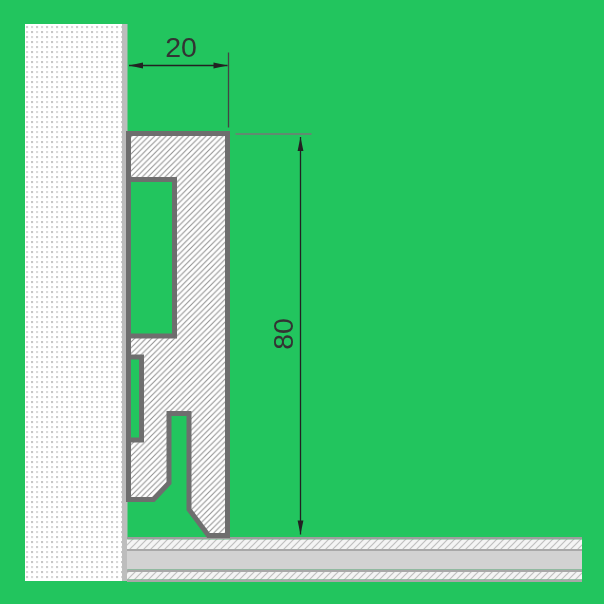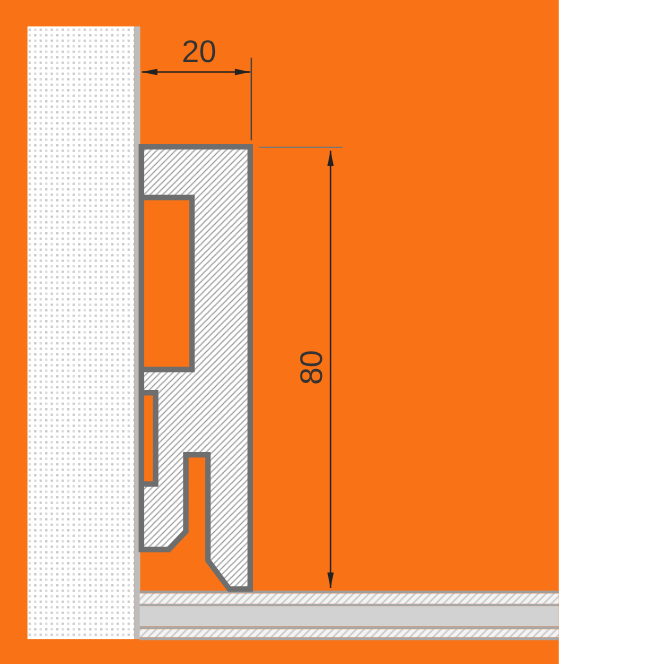--- a/index.html
+++ b/index.html
@@ -3,23 +3,23 @@
 <meta charset="utf-8">
 <style>
   html, body {
     margin: 0;
     padding: 0;
     background: #ffffff;
     font-family: "Liberation Sans", sans-serif;
   }
   .stage {
     position: relative;
-    width: 508px;
+    width: 604px;
     height: 604px;
-    background: #f97316;
+    background: #22c55e;
     overflow: hidden;
   }
   svg { display: block; }
   text {
     font-family: "Liberation Sans", sans-serif;
     fill: #333333;
   }
 </style>
 </head>
 <body>

